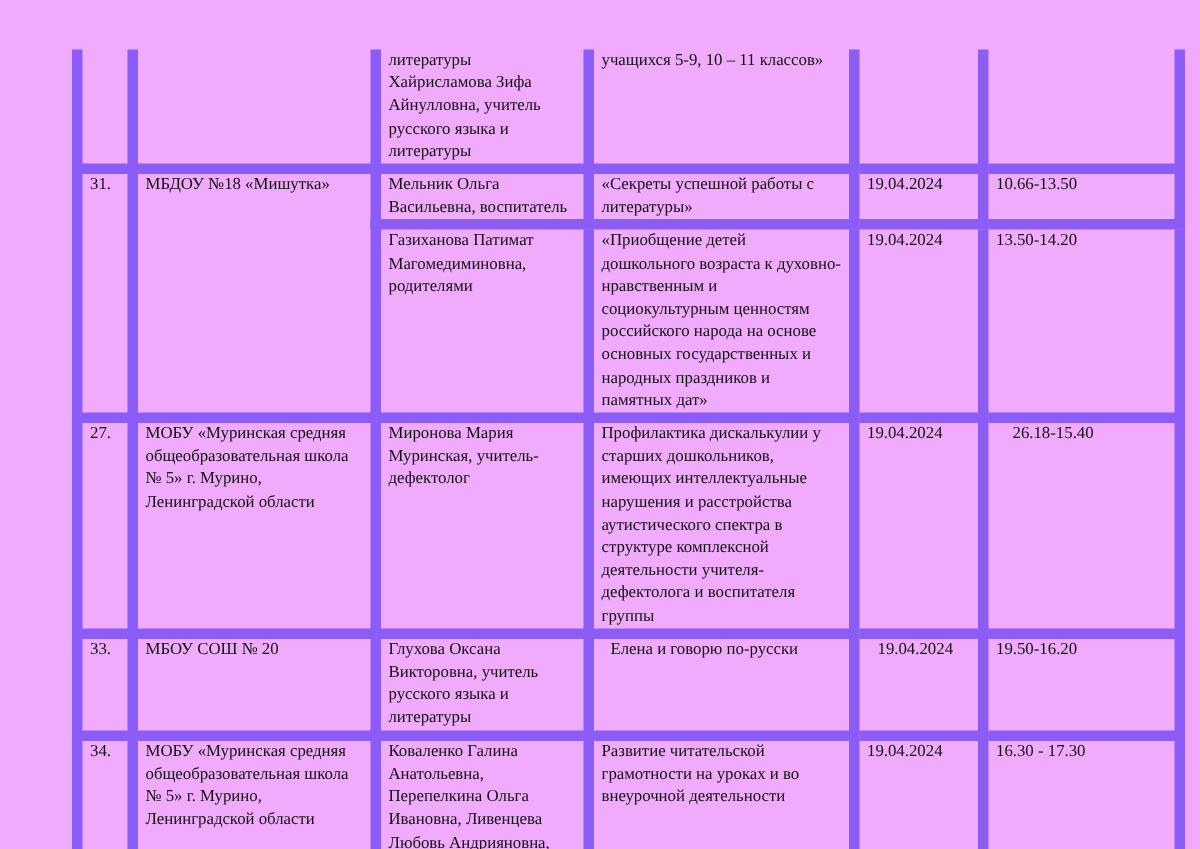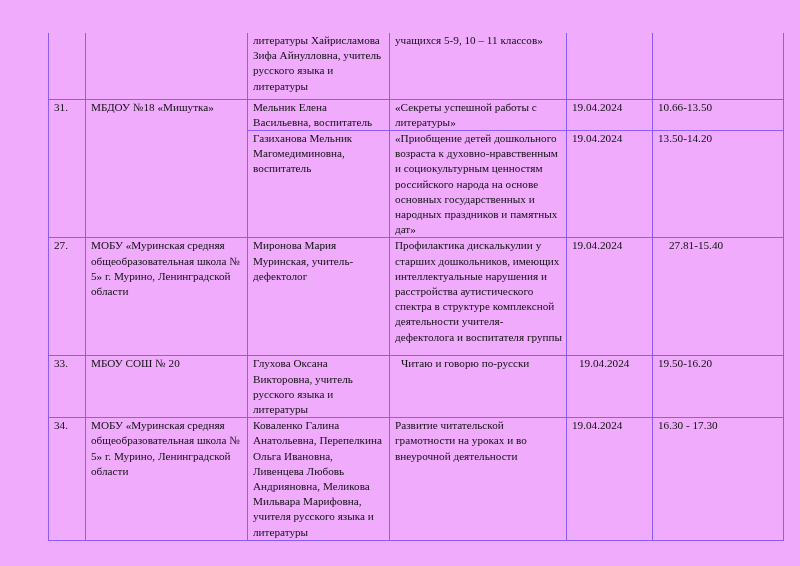--- a/index.html
+++ b/index.html
@@ -5,21 +5,21 @@
     html, body { margin: 0; padding: 0; background: #ffffff; }
     body { width: 800px; height: 566px; position: relative; overflow: hidden;
            font-family: "Liberation Serif", "DejaVu Serif", serif; color: #111; }
     .page { position: absolute; left: 0; top: 0; width: 800px; height: 566px; background: #f0abfc; }
     table.schedule {
       position: absolute; left: 48px; top: 33px;
       border-collapse: collapse; table-layout: fixed;
       font-size: 11.2px; line-height: 15.2px;
     }
     table.schedule td {
-      border: 1px solid #8b5cf6; vertical-align: top;
+      border: 7px solid #8b5cf6; vertical-align: top;
       padding: 0 4px 0 5px; word-wrap: break-word;
     }
     tr.first-row td { border-top: none; }
     col.c1 { width: 37px; }
     col.c2 { width: 162px; }
     col.c3 { width: 142px; }
     col.c4 { width: 177px; }
     col.c5 { width: 86px; }
     col.c6 { width: 131px; }
     .indent { padding-left: 11px !important; }
@@ -45,46 +45,46 @@
         <td></td>
         <td>литературы Хайрисламова Зифа Айнулловна, учитель русского языка и литературы</td>
         <td>учащихся 5-9, 10 – 11 классов»</td>
         <td></td>
         <td></td>
       </tr>
 
       <tr style="height:27px">
         <td rowspan="2">31.</td>
         <td rowspan="2">МБДОУ №18 «Мишутка»</td>
-        <td>Мельник Елена Васильевна, воспитатель</td>
+        <td>Мельник Ольга Васильевна, воспитатель</td>
         <td>«Секреты успешной работы с литературы»</td>
         <td>19.04.2024</td>
         <td>10.66-13.50</td>
       </tr>
       <tr style="height:106px">
-        <td>Газиханова Мельник Магомедиминовна, воспитатель</td>
+        <td>Газиханова Патимат Магомедиминовна, родителями</td>
         <td>«Приобщение детей дошкольного возраста к духовно-нравственным и социокультурным ценностям российского народа на основе основных государственных и народных праздников и памятных дат»</td>
         <td>19.04.2024</td>
         <td>13.50-14.20</td>
       </tr>
 
       <tr style="height:118px">
         <td>27.</td>
         <td>МОБУ «Муринская средняя общеобразовательная школа № 5» г. Мурино, Ленинградской области</td>
         <td>Миронова Мария Муринская, учитель-дефектолог</td>
         <td>Профилактика дискалькулии у старших дошкольников, имеющих интеллектуальные нарушения и расстройства аутистического спектра в структуре комплексной деятельности учителя-дефектолога и воспитателя группы</td>
         <td>19.04.2024</td>
-        <td class="indent-time">27.81-15.40</td>
+        <td class="indent-time">26.18-15.40</td>
       </tr>
 
       <tr style="height:55px">
         <td>33.</td>
         <td>МБОУ СОШ № 20</td>
         <td>Глухова Оксана Викторовна, учитель русского языка и литературы</td>
-        <td class="indent">Читаю и говорю по-русски</td>
+        <td class="indent">Елена и говорю по-русски</td>
         <td class="indent-date">19.04.2024</td>
         <td>19.50-16.20</td>
       </tr>
 
       <tr style="height:120px">
         <td>34.</td>
         <td>МОБУ «Муринская средняя общеобразовательная школа № 5» г. Мурино, Ленинградской области</td>
         <td>Коваленко Галина Анатольевна, Перепелкина Ольга Ивановна, Ливенцева Любовь Андрияновна, Меликова Мильвара Марифовна, учителя русского языка и литературы</td>
         <td>Развитие читательской грамотности на уроках и во внеурочной деятельности</td>
         <td>19.04.2024</td>

